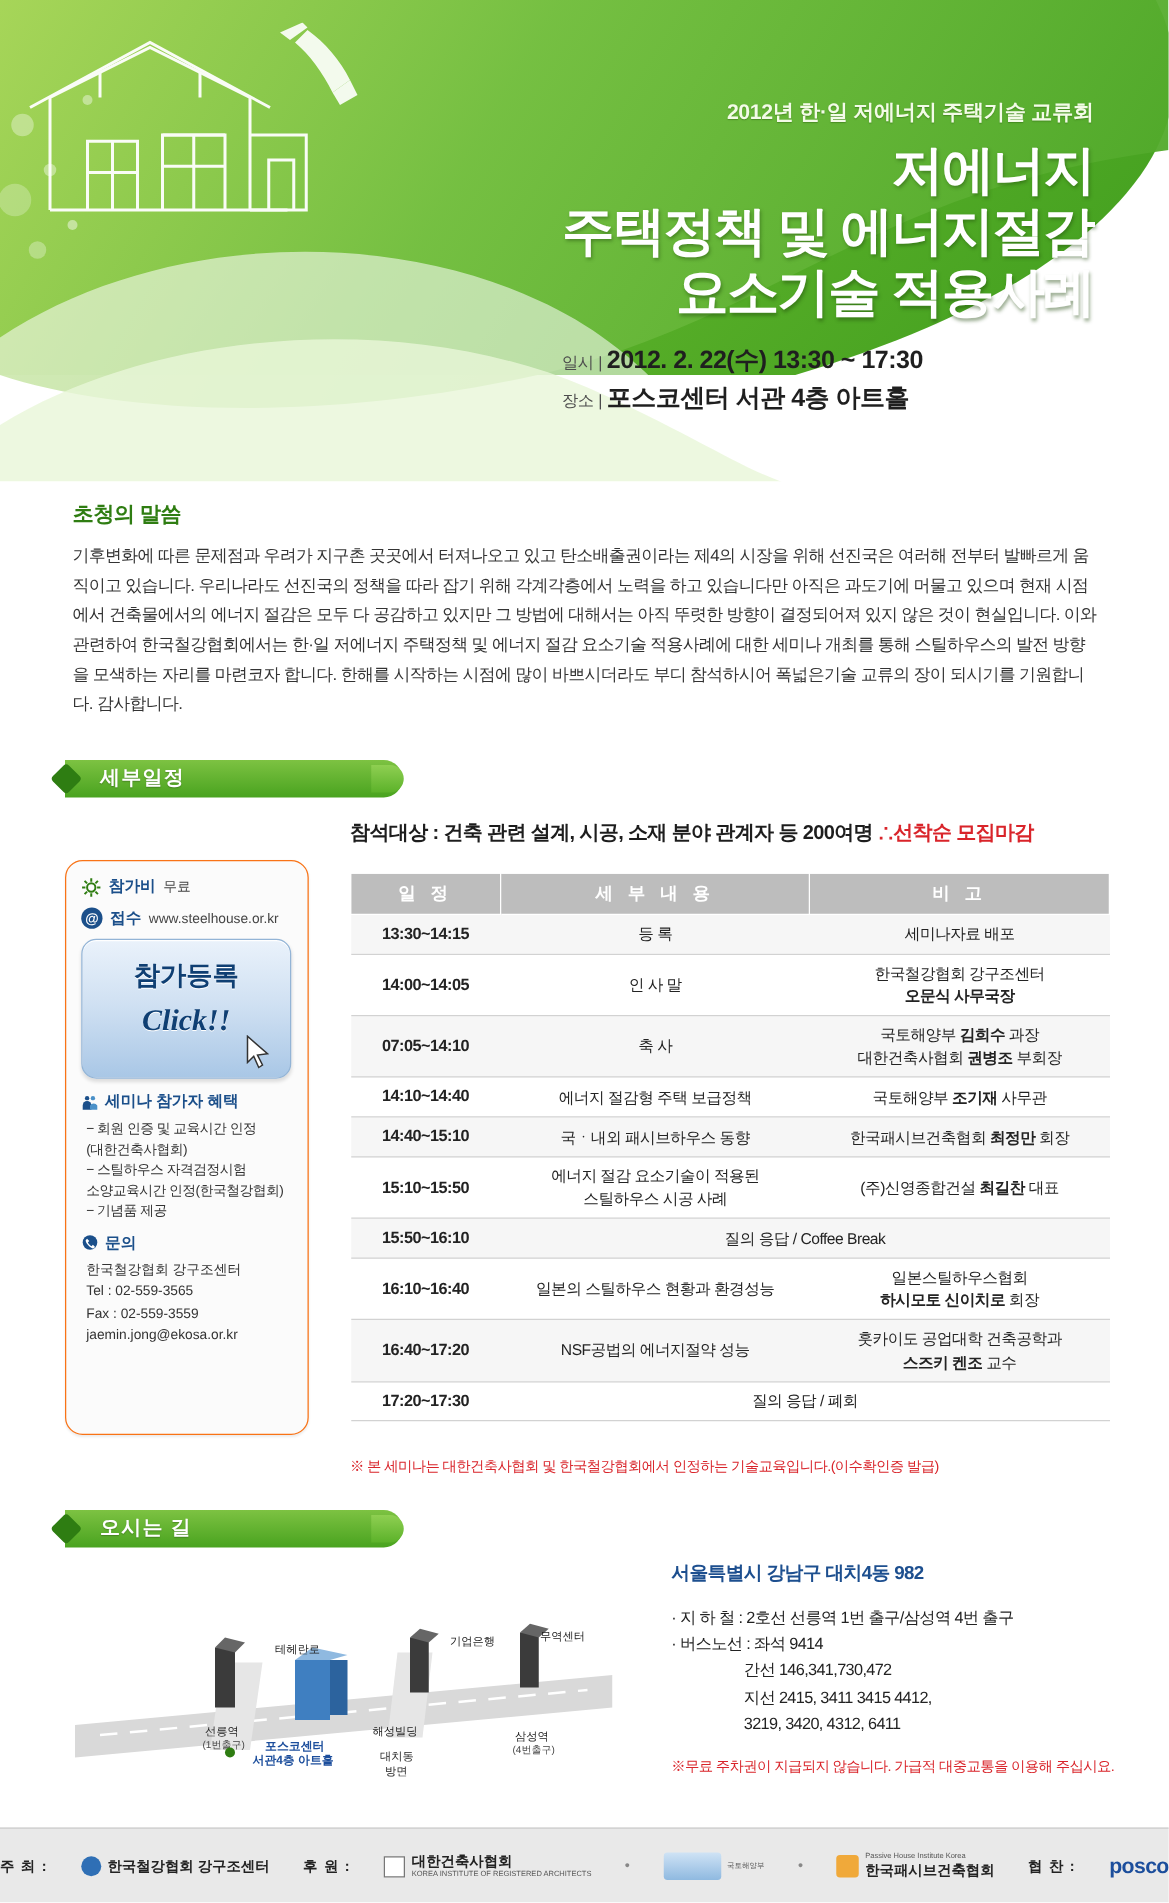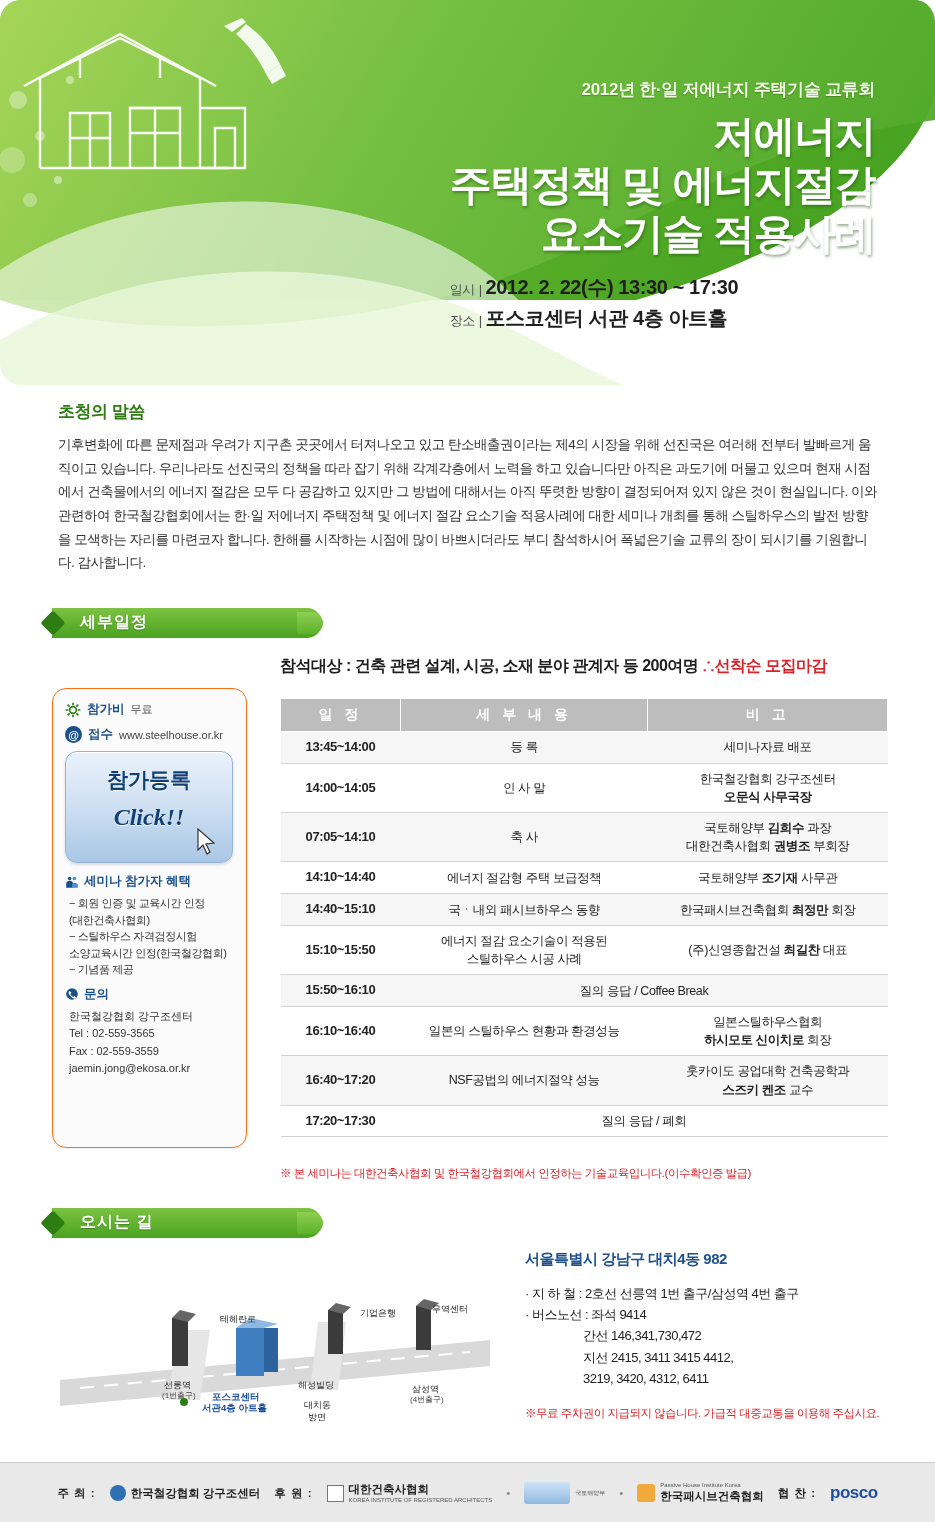--- a/index.html
+++ b/index.html
@@ -12,21 +12,20 @@
     overflow:hidden;
     color:#222;
   }
 
   
   .header {
     position:relative;
     width:935px; height:385px;
     background:linear-gradient(180deg,#ffffff 0%, #ffffff 100%);
     overflow:hidden;
-    border-radius:21px;
   }
   .hdr-green {
     position:absolute; left:0; top:0; width:935px; height:300px;
     background:linear-gradient(135deg,#8cc63f 0%,#5fb32b 48%,#3f9d1e 100%);
     clip-path: ellipse(760px 300px at 180px 60px);
   }
   .hdr-green2 {
     position:absolute; left:0; top:0; width:935px; height:330px;
     background:linear-gradient(120deg,#a8d65a 0%, #76c043 40%, #4aa526 100%);
     clip-path: path("M0,0 L935,0 L935,120 C700,150 620,255 430,300 C250,340 90,330 0,300 Z");
@@ -165,34 +164,34 @@
   .ib-head {
     display:flex; align-items:center; gap:5px; margin:8px 0 5px 0;
     font-size:12.5px; font-weight:bold; color:#1b4f8a;
   }
   .ib-list { margin:0 0 4px 4px; padding:0; list-style:none; }
   .ib-list li { font-size:11px; color:#333; line-height:1.5; letter-spacing:-0.4px; }
   .ib-contact { font-size:11px; color:#333; line-height:1.6; margin-left:4px; }
 
   
   .map-wrap { position:absolute; left:60px; top:1270px; width:430px; height:180px; }
-  .dir-text { position:absolute; left:525px; top:1248px; width:380px; }
+  .dir-text { position:absolute; left:537px; top:1248px; width:380px; }
   .dir-text .addr { font-size:15px; font-weight:bold; color:#1d4f8f; line-height:1.5; letter-spacing:-0.5px;}
   .dir-text ul { list-style:none; margin:12px 0 0 0; padding:0; }
   .dir-text li { font-size:13px; color:#222; line-height:1.65; letter-spacing:-0.5px; }
   .dir-text .indent1 { padding-left:58px; }
   .dir-text .warn { margin-top:16px; font-size:11.5px; color:#d9242a; letter-spacing:-0.5px; }
 
   
   .footer {
     position:absolute; left:0; bottom:0; width:935px; height:60px;
     background:#e9e9e9; border-top:1px solid #cccccc;
   }
   .footer-inner {
-    display:flex; align-items:center; justify-content:center; gap:14px;
+    display:flex; align-items:center; justify-content:space-between; gap:14px;
     height:60px; font-size:11.5px; color:#222;
   }
   .f-label { font-weight:bold; letter-spacing:1px; }
   .f-item { display:flex; align-items:center; gap:5px; }
   .f-logo-circ { width:16px;height:16px;border-radius:50%;background:#2f6fb5; }
   .f-box { width:17px;height:17px;border:1px solid #777;background:#fff; }
   .f-name { font-weight:bold; font-size:11.5px; }
   .f-tiny { font-size:6px; color:#555; display:block; line-height:1.1;}
   .f-posco { font-size:17px; font-weight:bold; color:#1c4e9c; letter-spacing:-0.5px;}
   .f-dot { color:#888; }
@@ -279,21 +278,21 @@
 <table class="sched">
   <thead>
     <tr>
       <th>일 정</th>
       <th>세 부 내 용</th>
       <th>비 고</th>
     </tr>
   </thead>
   <tbody id="sched-body">
       <tr>
-        <td class="time">13:45~14:00</td>
+        <td class="time">13:30~14:15</td>
         <td>등     록</td>
         <td>세미나자료 배포</td>
       </tr>
       <tr>
         <td class="time">14:00~14:05</td>
         <td>인 사 말</td>
         <td>한국철강협회 강구조센터<br><b>오문식 사무국장</b></td>
       </tr>
       <tr>
         <td class="time">07:05~14:10</td>

